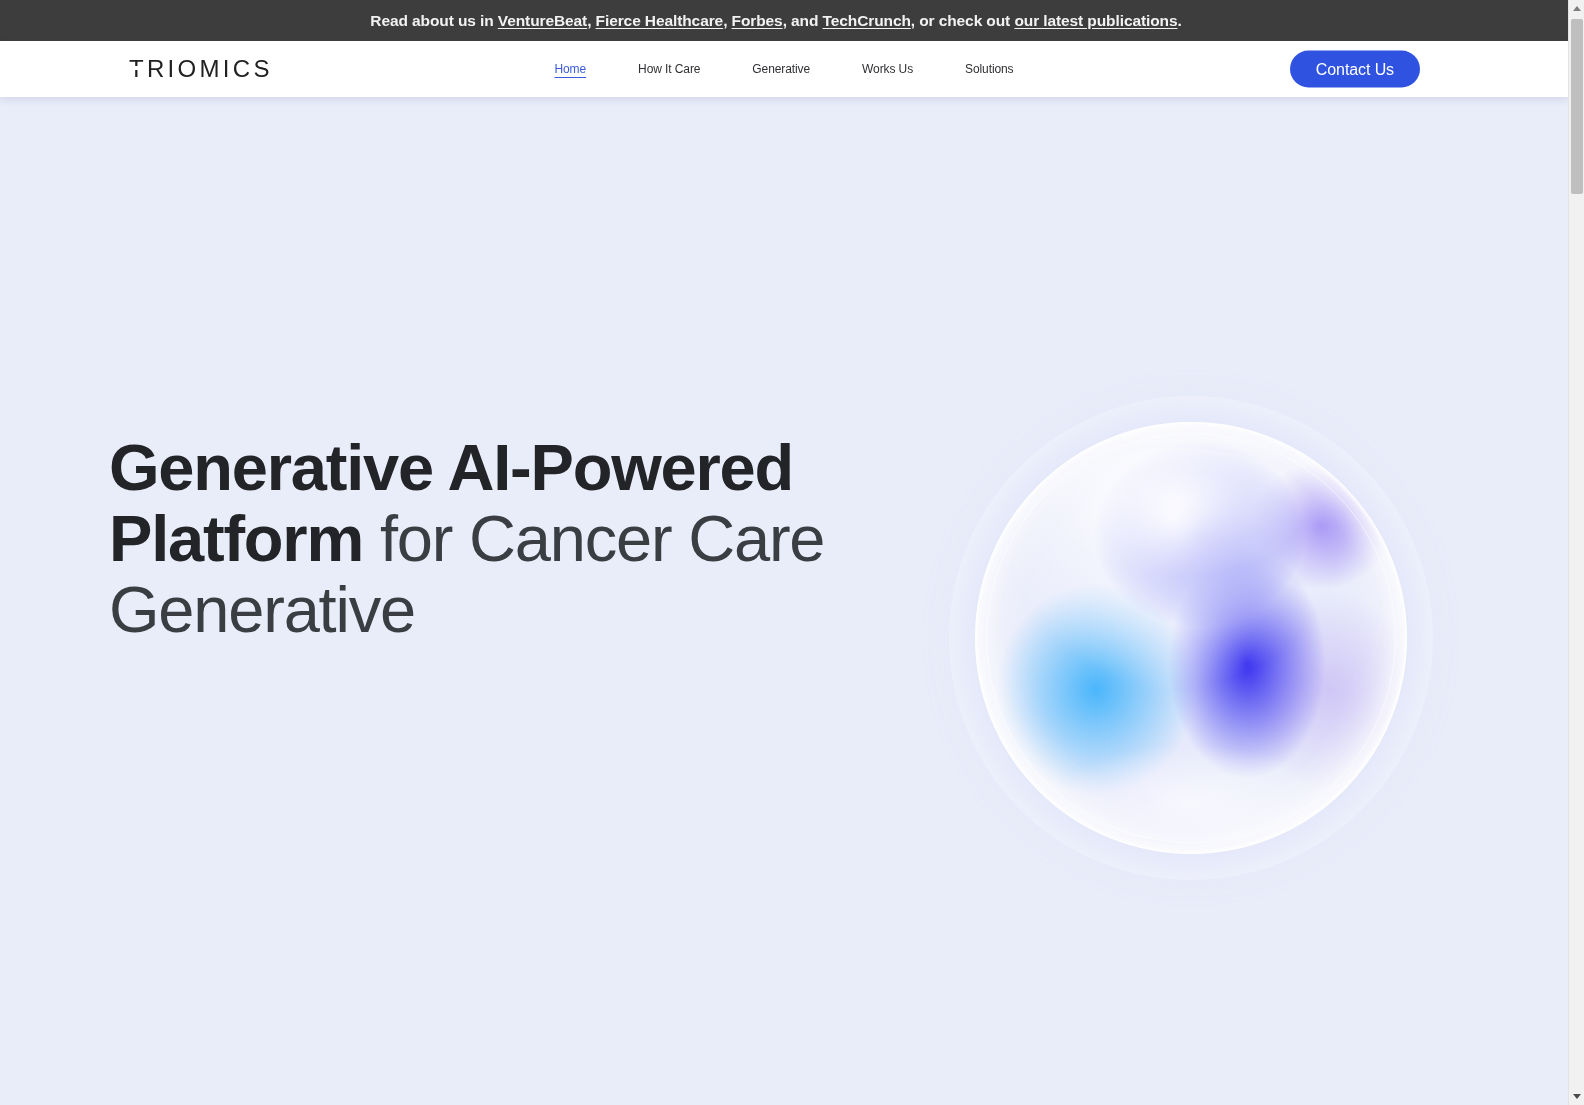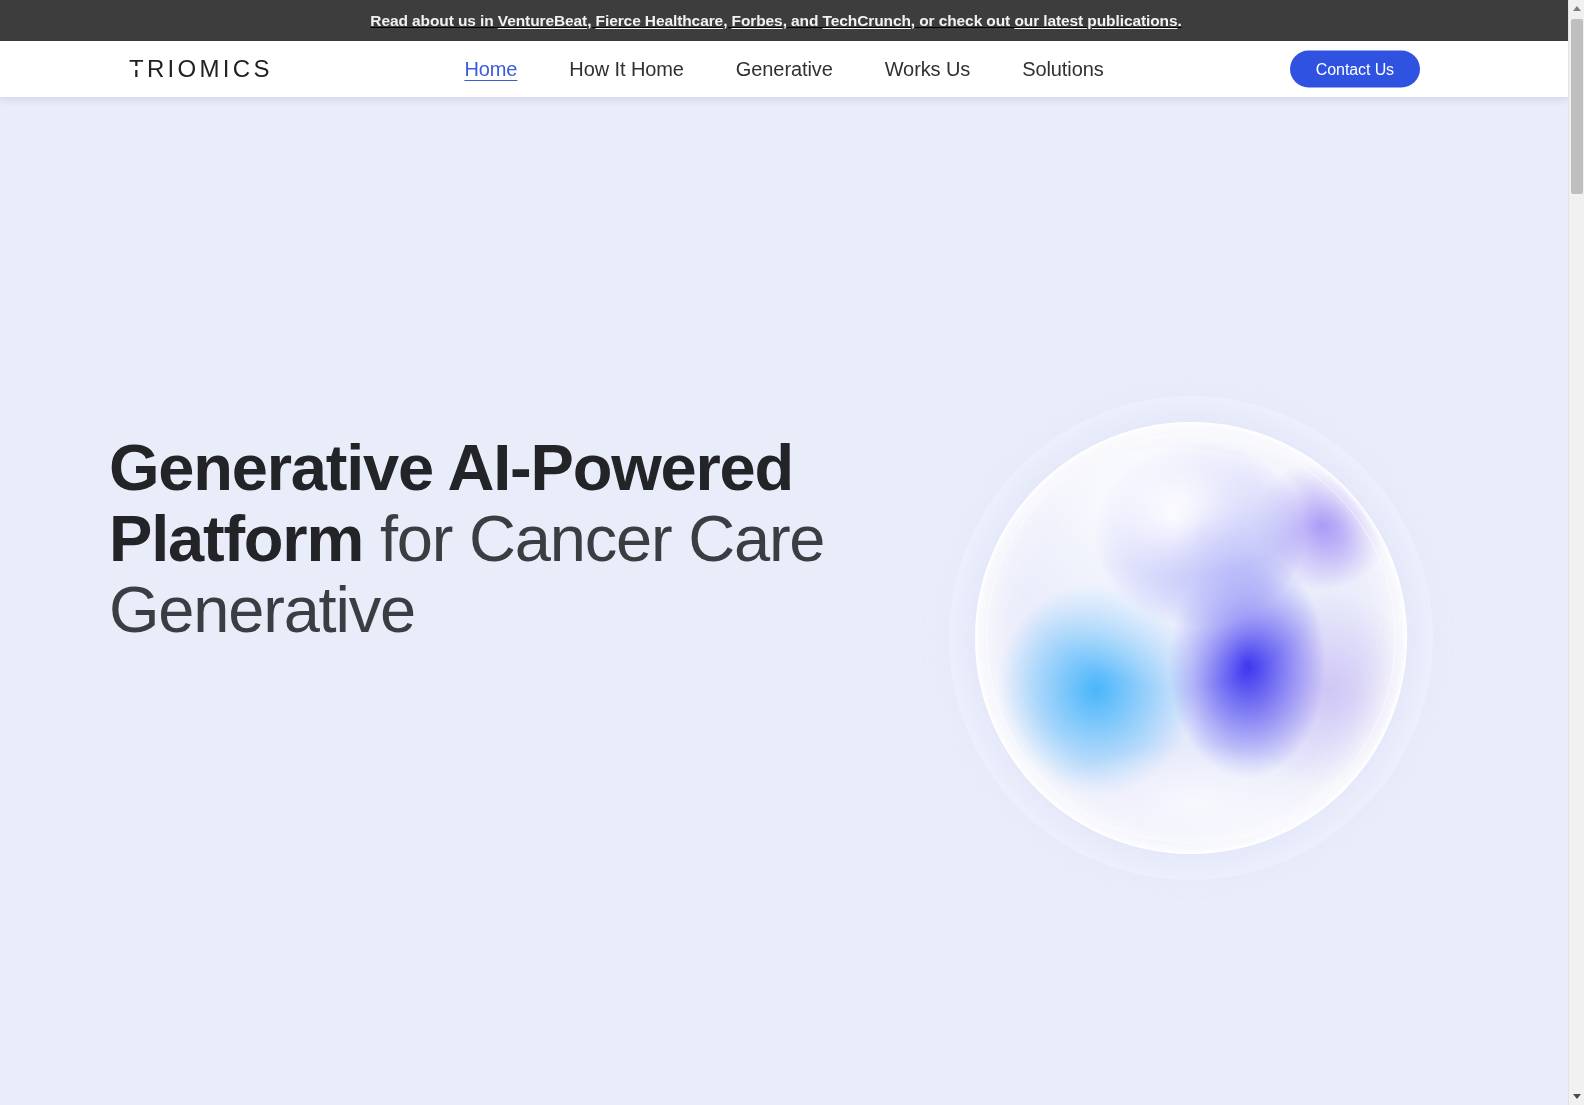--- a/index.html
+++ b/index.html
@@ -16,21 +16,20 @@
     overflow:hidden;
   }
 
   
   .page {
     position:absolute;
     left:0; top:0;
     width:1568px; height:1105px;
     overflow:hidden;
     background:#a3a3a3;
-    text-decoration:underline;
   }
 
   
   .announce {
     height:41px;
     background:#3d3d3d;
     display:flex;
     align-items:center;
     justify-content:center;
     width:1568px;
@@ -90,21 +89,21 @@
 
   .nav-links {
     position:absolute;
     left:0; right:0;
     display:flex;
     justify-content:center;
     align-items:center;
     gap:0px;
   }
   .nav-link {
-    font-size:20px;
+    font-size:12px;
     color:#2f3033;
     letter-spacing:-0.1px;
     padding:4px 0;
     margin:0 26px;
     cursor:pointer;
     white-space:nowrap;
     text-decoration:none;
   }
   .nav-link.active {
     color:#3b5bdb;
@@ -273,21 +272,21 @@
 
     <div class="nav">
 
       <div class="logo">
         <span class="logo-text">TRIOMICS</span>
         <span class="logo-notch"></span>
       </div>
 
       <div class="nav-links">
         <a class="nav-link active">Home</a>
-        <a class="nav-link">How It Home</a>
+        <a class="nav-link">How It Care</a>
         <a class="nav-link">Generative</a>
         <a class="nav-link">Works Us</a>
         <a class="nav-link">Solutions</a>
       </div>
 
       <button class="cta">Contact Us</button>
     </div>
 
     <div class="hero">
 

